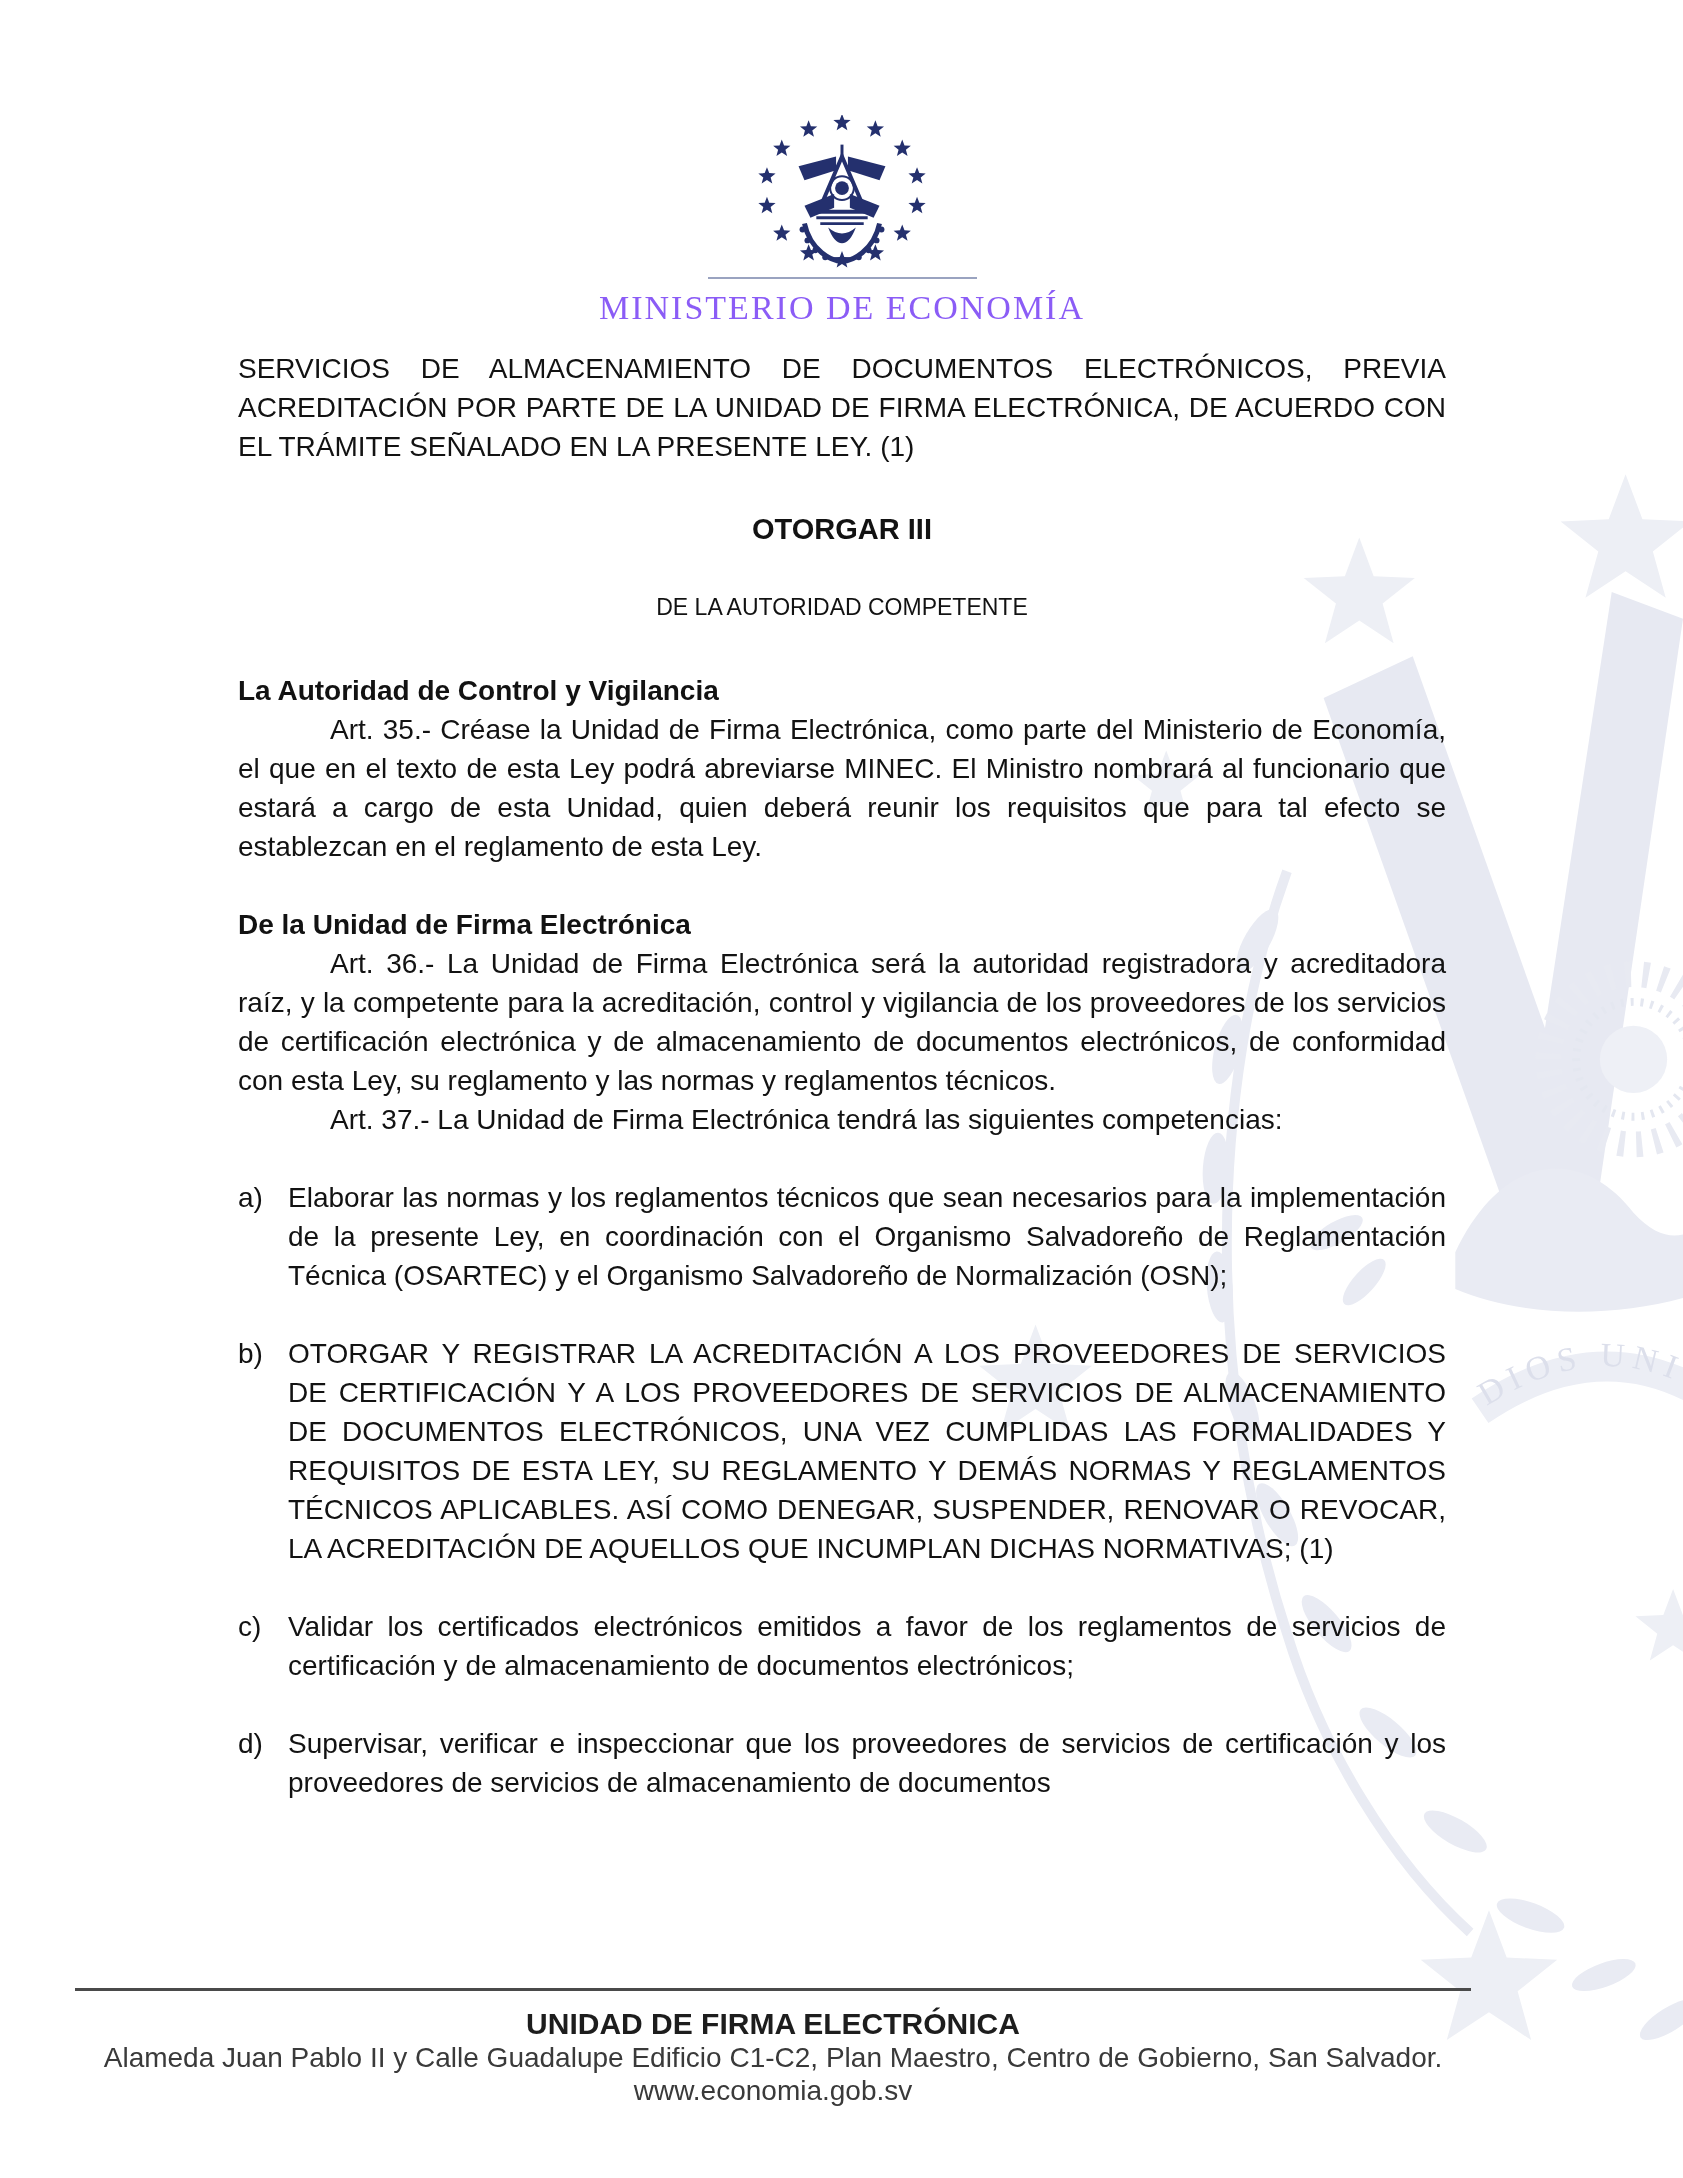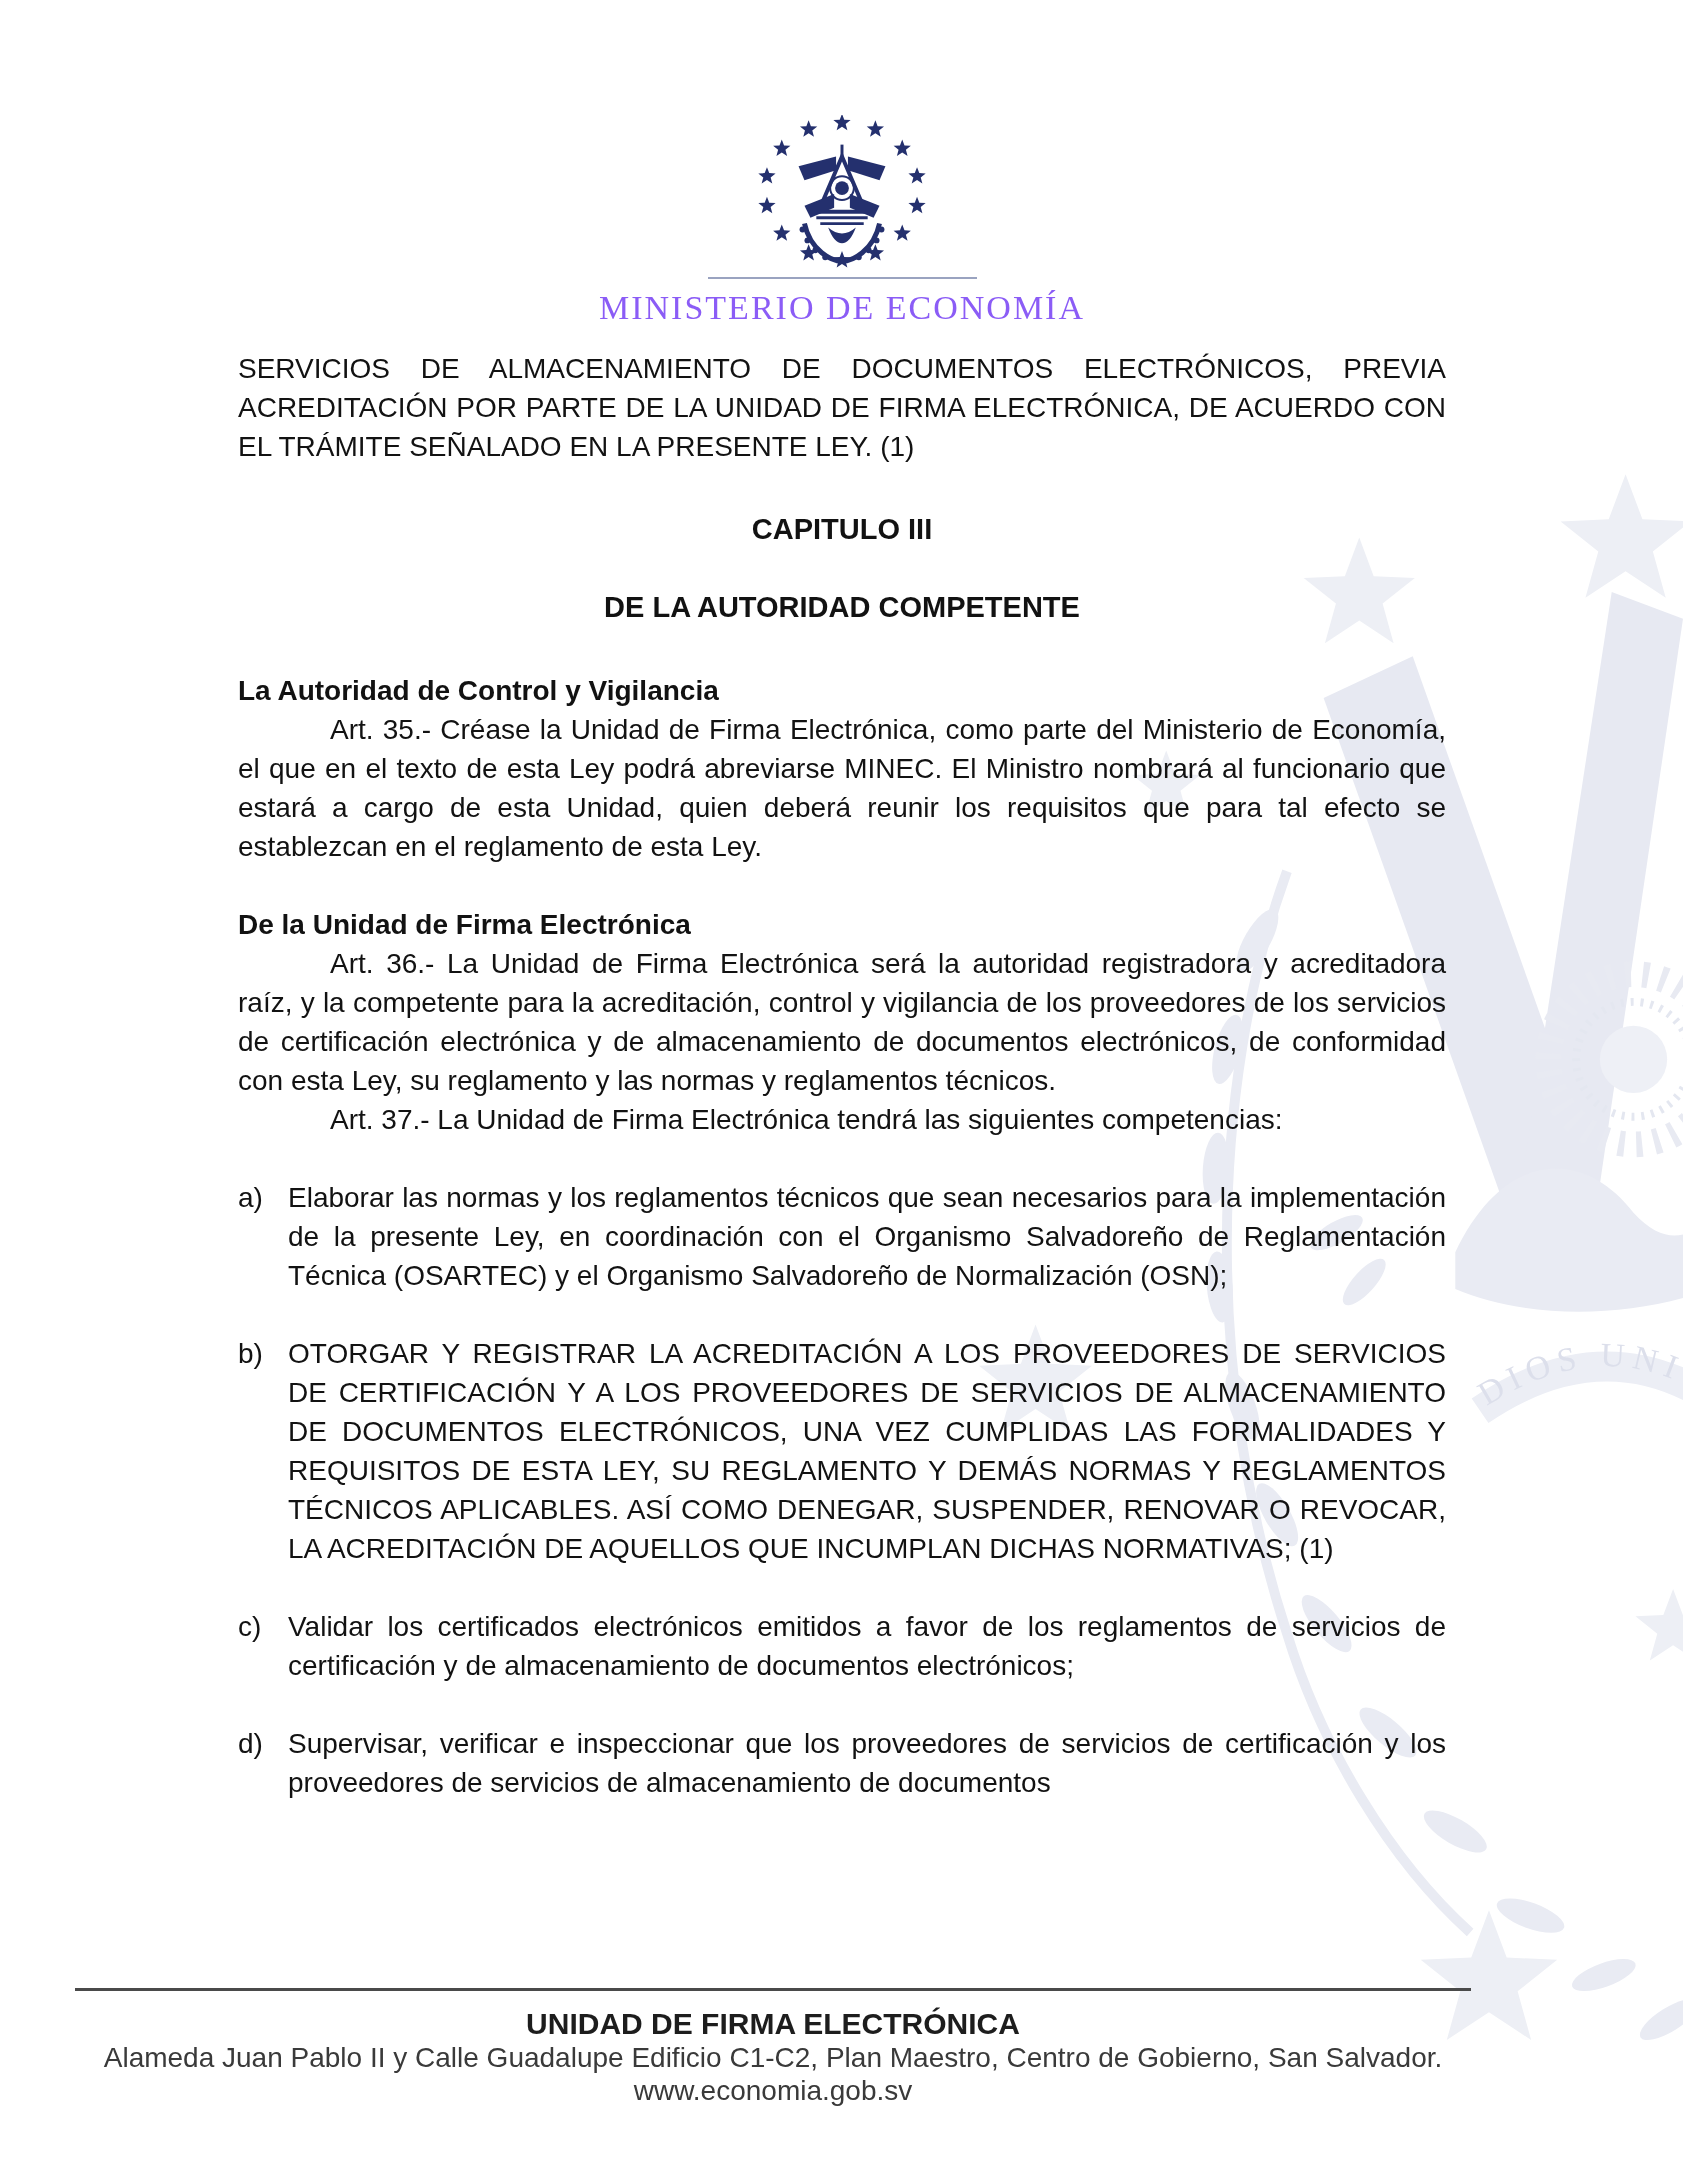--- a/index.html
+++ b/index.html
@@ -18,21 +18,21 @@
   .brand-name {
     margin-top:10px; font-family:"Liberation Serif", serif;
     font-size:34px; letter-spacing:2px; color:#8b5cf6; font-weight:400;
   }
 
   
   .p { font-size:28px; line-height:39px; text-align:justify; margin:0; }
   .upper { text-transform:none; }
   .intro { margin-top:22px; }
   .chapter { font-size:29px; line-height:39px; font-weight:bold; text-align:center; margin:44px 0 0; }
-  .chapter-sub { font-size:29px; line-height:39px; font-weight:bold; text-align:center; margin:39px 0 0; }
+  .chapter-sub { font-size:23px; line-height:39px; font-weight:normal; text-align:center; margin:39px 0 0; }
   .sec-head { font-size:28px; line-height:39px; font-weight:bold; margin:39px 0 0; text-align:left; }
   .sec-head.first { margin-top:44px; }
   .art { text-indent:92px; }
 
   .li { display:flex; margin-top:39px; }
   .li-label { flex:0 0 50px; font-size:28px; line-height:39px; }
   .li-text { flex:1; font-size:28px; line-height:39px; text-align:justify; margin:0; }
 
   
   .footer { position:absolute; left:0; top:1988px; width:1546px; text-align:center; }
@@ -140,21 +140,21 @@
           <circle cx="137" cy="137" r="3"></circle>
             <circle cx="127" cy="144" r="3"></circle>
         </g>
       </svg>
       <div class="brand-rule"></div>
       <div class="brand-name">MINISTERIO DE ECONOMÍA</div>
     </div>
 
     <p class="p upper intro">SERVICIOS DE ALMACENAMIENTO DE DOCUMENTOS ELECTRÓNICOS, PREVIA ACREDITACIÓN POR PARTE DE LA UNIDAD DE FIRMA ELECTRÓNICA, DE ACUERDO CON EL TRÁMITE SEÑALADO EN LA PRESENTE LEY. (1)</p>
 
-    <h2 class="chapter">CAPITULO III</h2>
+    <h2 class="chapter">OTORGAR III</h2>
     <h2 class="chapter-sub">DE LA AUTORIDAD COMPETENTE</h2>
 
     <h3 class="sec-head first">La Autoridad de Control y Vigilancia</h3>
     <p class="p art">Art. 35.- Créase la Unidad de Firma Electrónica, como parte del Ministerio de Economía, el que en el texto de esta Ley podrá abreviarse MINEC. El Ministro nombrará al funcionario que estará a cargo de esta Unidad, quien deberá reunir los requisitos que para tal efecto se establezcan en el reglamento de esta Ley.</p>
 
     <h3 class="sec-head">De la Unidad de Firma Electrónica</h3>
     <p class="p art">Art. 36.- La Unidad de Firma Electrónica será la autoridad registradora y acreditadora raíz, y la competente para la acreditación, control y vigilancia de los proveedores de los servicios de certificación electrónica y de almacenamiento de documentos electrónicos, de conformidad con esta Ley, su reglamento y las normas y reglamentos técnicos.</p>
 
     <p class="p art">Art. 37.- La Unidad de Firma Electrónica tendrá las siguientes competencias:</p>
 

